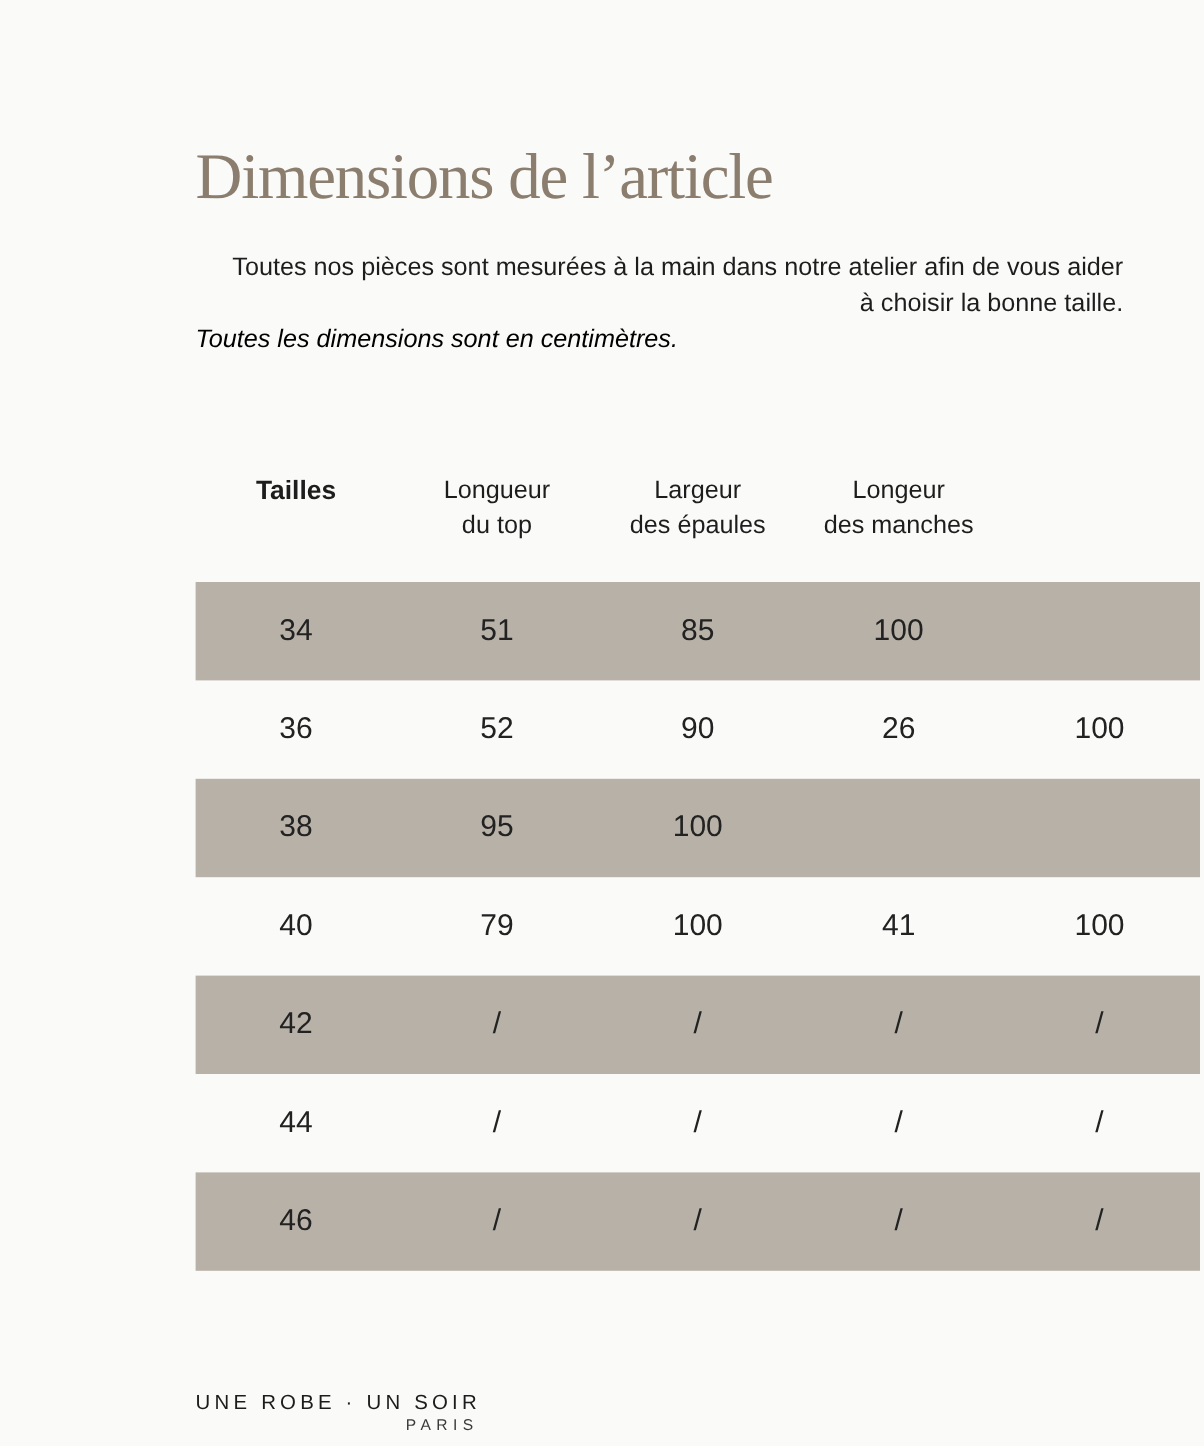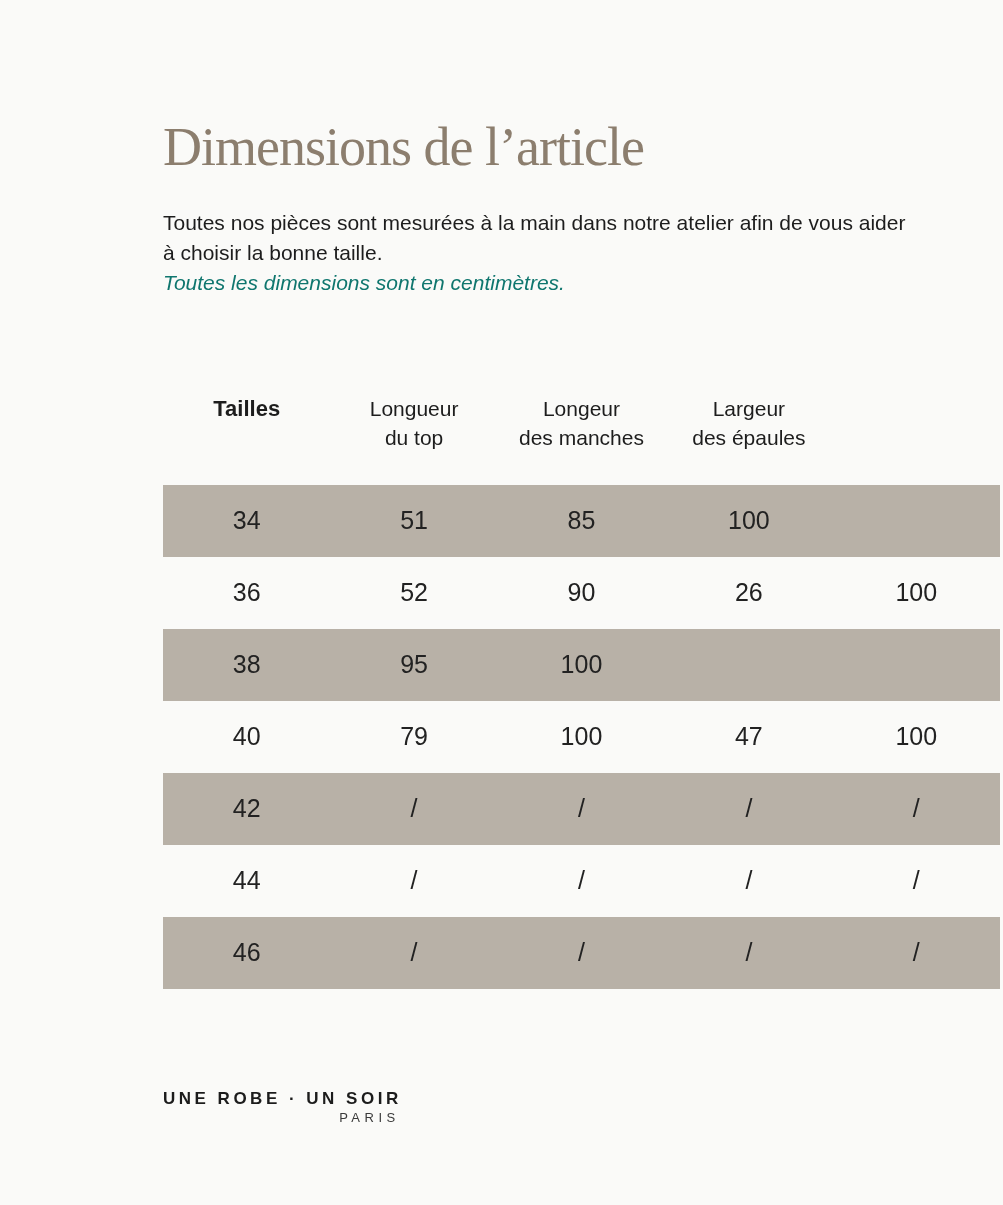--- a/index.html
+++ b/index.html
@@ -32,25 +32,25 @@
     line-height: 1.18;
     letter-spacing: -1px;
     color: var(--title);
   }
   .description {
     margin-top: 28px;
     font-size: 21px;
     line-height: 30px;
     color: var(--text);
   }
-  .description .line { display: block; }
+  .description .line { display: block; text-align: right; }
   .description .note {
     display: block;
     font-style: italic;
-    color: #0f766e;
+    color: #000000;
   }
   .size-table {
     margin-top: 96px;
     width: 837px;
   }
   .header-row {
     display: flex;
     align-items: flex-start;
     min-height: 70px;
     margin-bottom: 21px;
@@ -60,37 +60,37 @@
     text-align: center;
     font-size: 21px;
     line-height: 29px;
     white-space: pre-line;
     color: var(--text);
   }
   .th.first { font-weight: 700; font-size: 22px; }
   .tr {
     display: flex;
     align-items: center;
-    height: 72px;
+    height: 82px;
   }
   .tr.shaded { background: var(--row-shaded); }
   .td {
     width: 20%;
     text-align: center;
     font-size: 25px;
     color: #222222;
   }
   .footer {
     margin-top: 100px;
     display: inline-block;
   }
   .brand {
     font-size: 17px;
     letter-spacing: 3.5px;
-    font-weight: 700;
+    font-weight: 400;
     color: #1c1c1c;
     white-space: nowrap;
   }
   .brand-sub {
     text-align: right;
     font-size: 13px;
     letter-spacing: 4.5px;
     margin-top: 1px;
     margin-right: 2px;
     color: #3a3a3a;
@@ -108,24 +108,24 @@
     <span class="line">à choisir la bonne taille.</span>
     <span class="note">Toutes les dimensions sont en centimètres.</span>
   </div>
 
   <div class="size-table">
 
     <div class="header-row">
       <div class="th first">Tailles</div>
       <div class="th">Longueur
 du top</div>
+      <div class="th">Largeur
+des épaules</div>
       <div class="th">Longeur
 des manches</div>
-      <div class="th">Largeur
-des épaules</div>
     </div>
 
     <div class="tr shaded">
       <div class="td">34</div>
       <div class="td">51</div>
       <div class="td">85</div>
       <div class="td">100</div>
     </div>
 
     <div class="tr">
@@ -139,21 +139,21 @@
     <div class="tr shaded">
       <div class="td">38</div>
       <div class="td">95</div>
       <div class="td">100</div>
     </div>
 
     <div class="tr">
       <div class="td">40</div>
       <div class="td">79</div>
       <div class="td">100</div>
-      <div class="td">47</div>
+      <div class="td">41</div>
       <div class="td">100</div>
     </div>
 
     <div class="tr shaded">
       <div class="td">42</div>
       <div class="td">/</div>
       <div class="td">/</div>
       <div class="td">/</div>
       <div class="td">/</div>
     </div>

